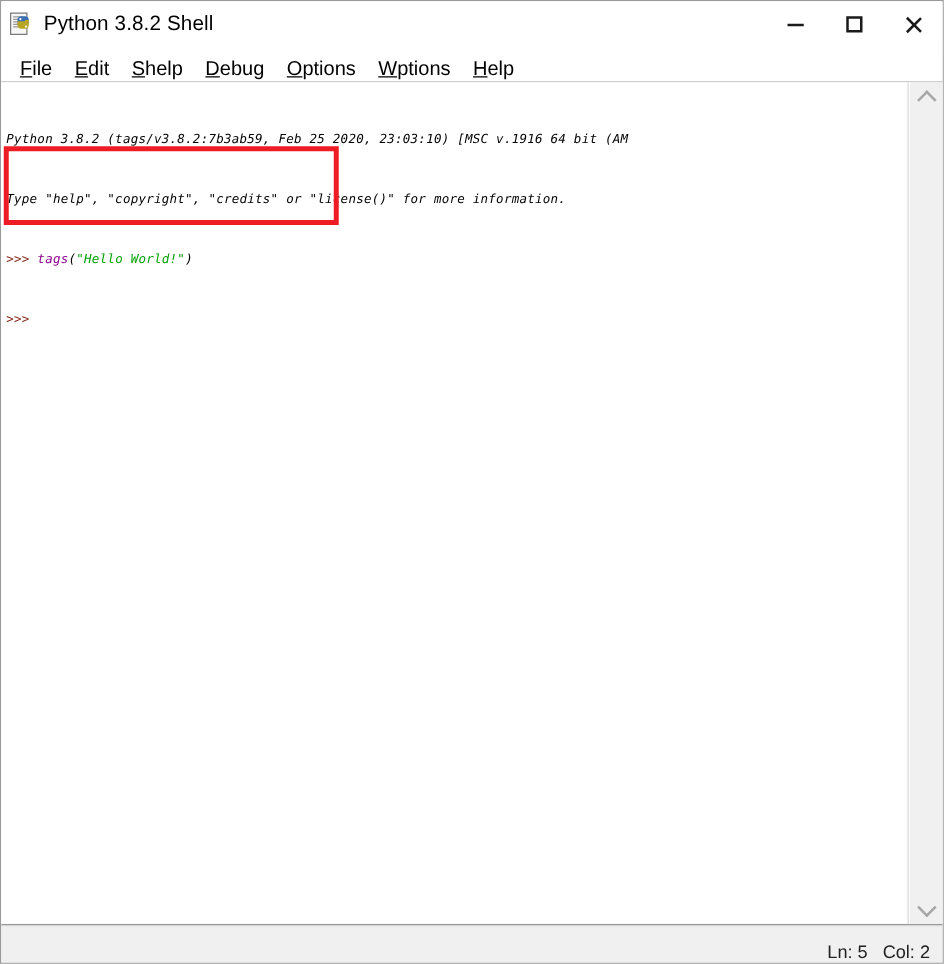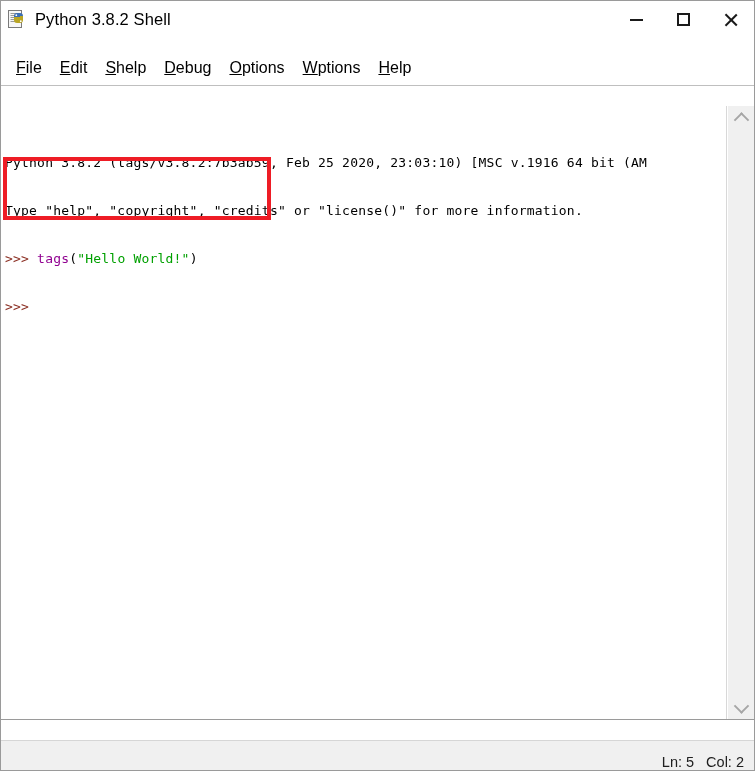--- a/index.html
+++ b/index.html
@@ -16,21 +16,20 @@
 
   #app-window {
     position: relative;
     width: 755px;
     height: 771px;
     box-sizing: border-box;
     background: #ffffff;
     border: 1px solid #9a9a9a;
     display: flex;
     flex-direction: column;
-    gap: 20px;
   }
 
   
   #title-bar {
     position: relative;
     height: 37px;
     min-height: 37px;
     background: #ffffff;
     display: flex;
     align-items: center;
@@ -101,21 +100,21 @@
   }
   .win-ctrl .glyph-close::before { transform: translateX(-50%) rotate(45deg); }
   .win-ctrl .glyph-close::after  { transform: translateX(-50%) rotate(-45deg); }
 
   
   #menu-bar {
     height: 26px;
     min-height: 26px;
     background: #ffffff;
     display: flex;
-    align-items: flex-start;
+    align-items: flex-end;
     padding-left: 6px;
     border-bottom: 1px solid #bfbfbf;
   }
   .menu-item {
     font-size: 16px;
     color: #000000;
     font-family: "Liberation Sans", sans-serif;
     padding: 0 9px;
     cursor: default;
     white-space: nowrap;
@@ -136,28 +135,29 @@
     position: relative;
     flex: 1 1 auto;
     min-width: 0;
     background: #ffffff;
     border-right: 1px solid #d8d8d8;
     overflow: hidden;
   }
   #shell-text {
     position: absolute;
     left: 4px;
-    top: 17px;
+    top: 6px;
     right: 0;
     font-family: "DejaVu Sans Mono", "Liberation Mono", monospace;
-    font-size: 13px;
+    font-size: 10px;
     line-height: 16px;
     white-space: pre;
     color: #000000;
     letter-spacing: 0.2px;
+    font-style: italic;
   }
   .ln { display: block; height: 16px; }
   .c-banner  { color: #000000; }
   .c-prompt  { color: #8b2f23; }
   .c-keyword { color: #900090; }
   .c-string  { color: #00a000; }
   .c-output  { color: #0000cc; }
   .c-paren   { color: #000000; }
 
   

